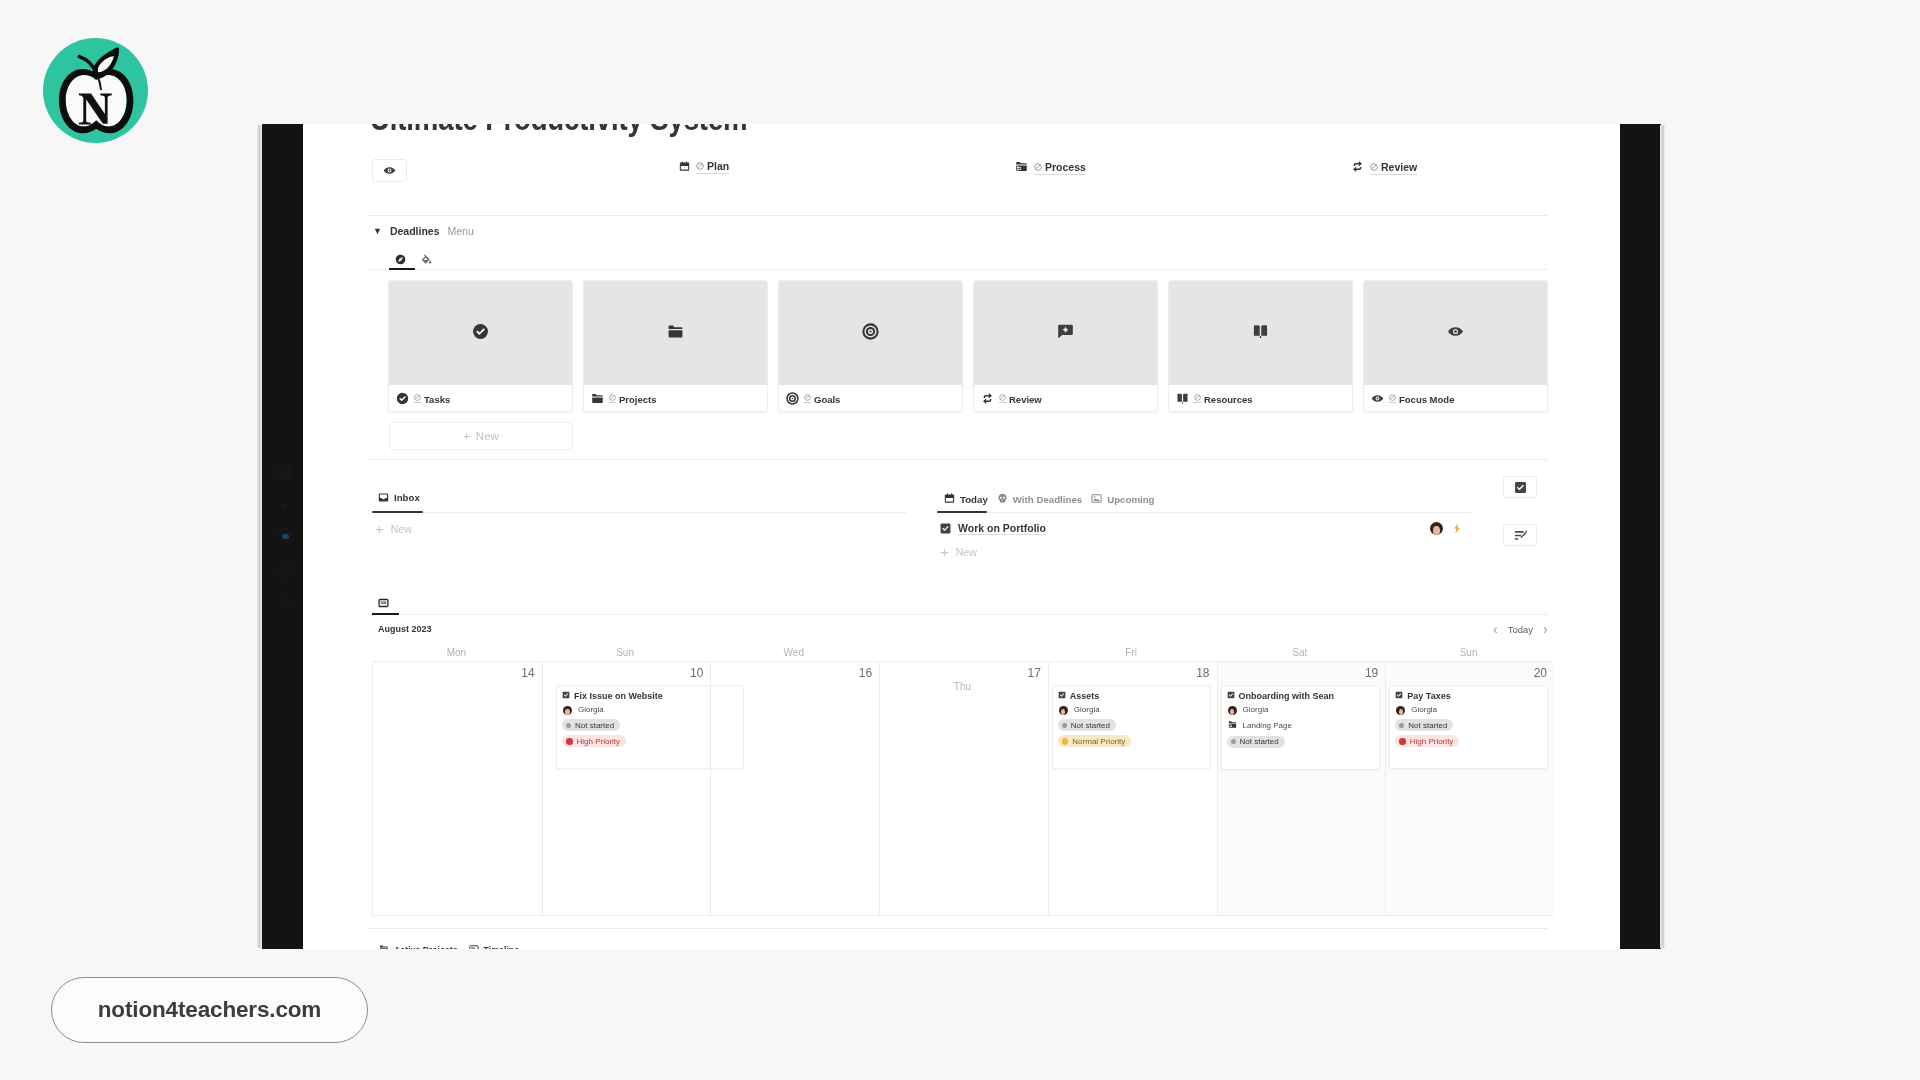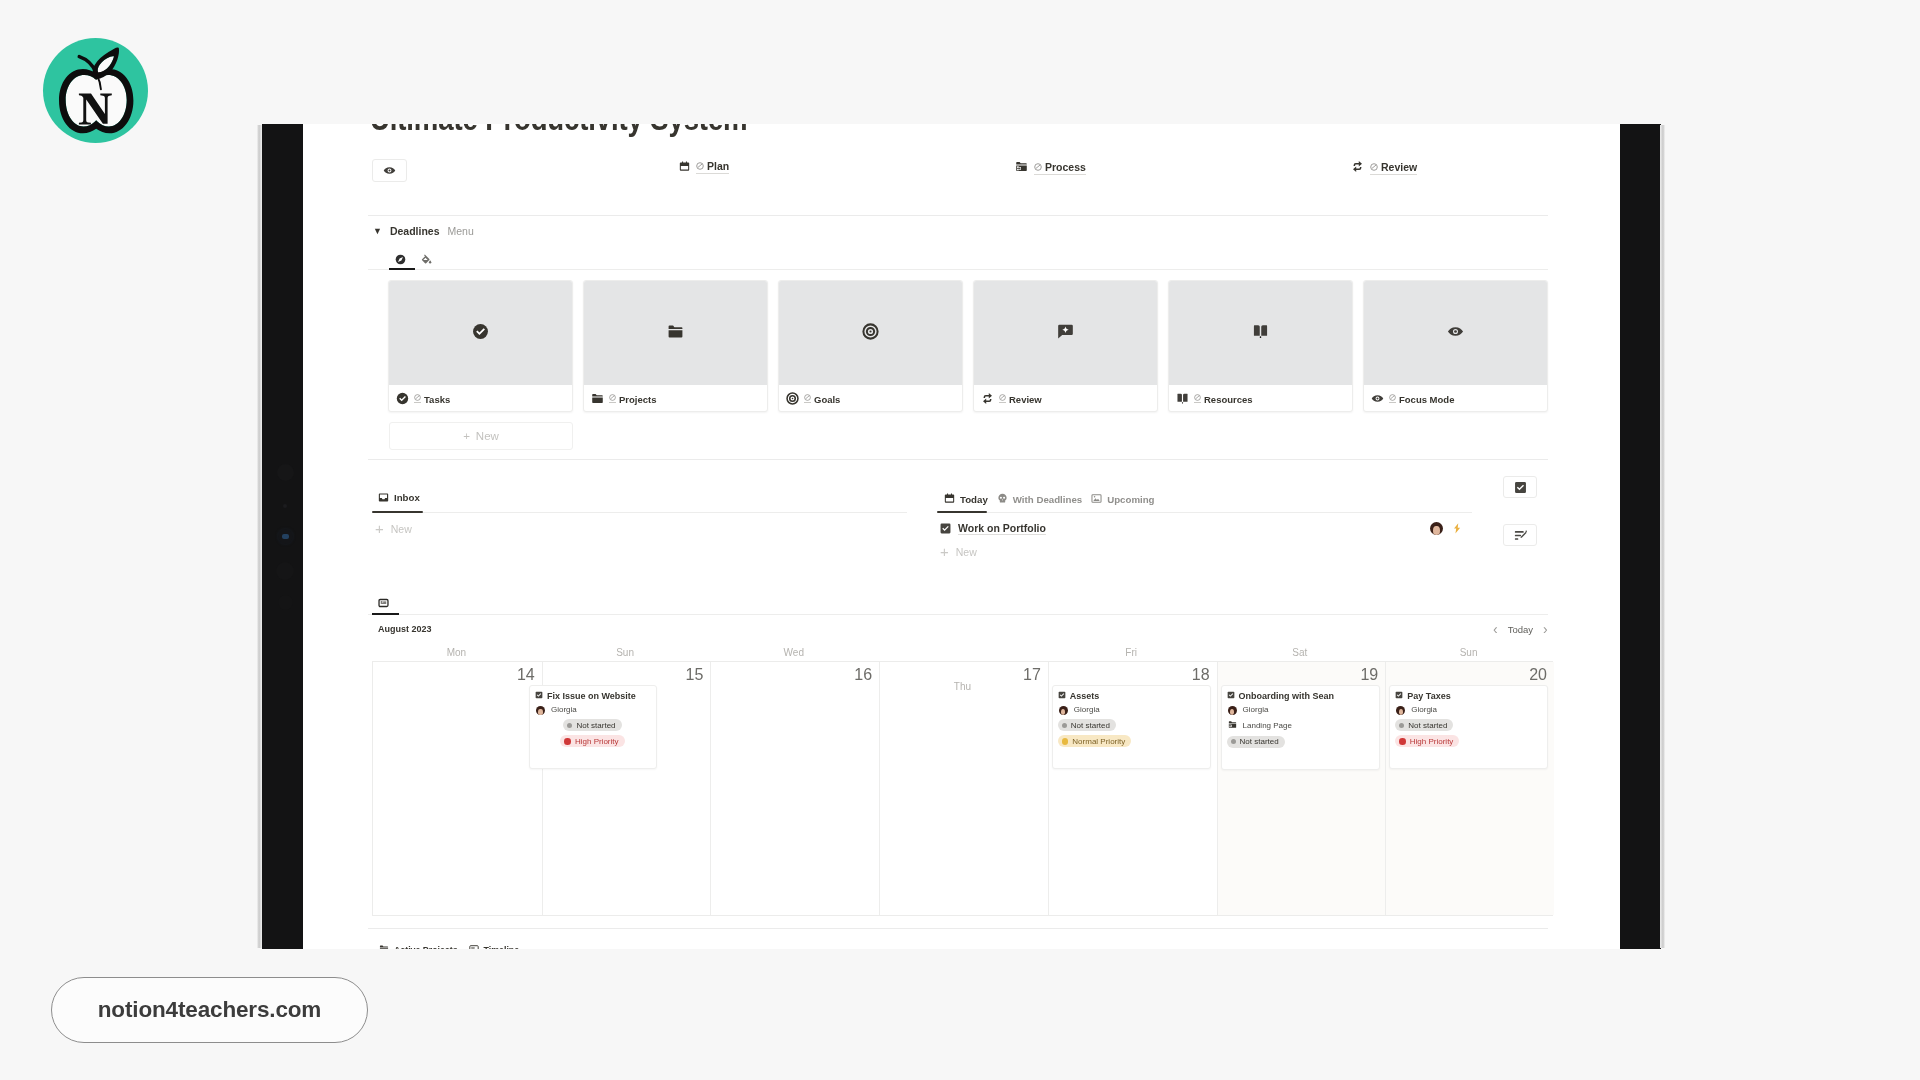--- a/index.html
+++ b/index.html
@@ -93,21 +93,21 @@
              display:flex; align-items:center; justify-content:center;}
 
   
   .calhdr { position:absolute; font-size:9px; font-weight:700; }
   .caltoday { position:absolute; display:flex; align-items:center; gap:10px; font-size:9.5px; color:#5f5e5a;}
   .caltoday > span:first-child, .caltoday > span:last-child { font-size:14px; color:#9b9a97; line-height:0.8;}
   .calgrid { position:absolute; }
   .dowrow { position:absolute; display:flex; }
   .dow { font-size:10px; color:#b5b3af; text-align:center; }
   .daycol { position:absolute; top:0; border-left:1px solid #ededec; height:100%;}
-  .daynum { position:absolute; right:7px; top:4px; font-size:16px; color:#6d6c68; }
+  .daynum { position:absolute; right:7px; top:4px; font-size:12px; color:#6d6c68; }
   .evt { position:absolute; border:1px solid #eeeeed; border-radius:3px; background:#fff; box-shadow:0 1px 2px rgba(15,15,15,0.04);
          padding:5px 6px 21px 5px; }
   .evt .t { display:flex; align-items:center; gap:4px; font-size:9px; font-weight:700; margin-bottom:0px; color:#37352f;}
   .evt .p { display:flex; align-items:center; gap:6px; font-size:8px; color:#4b4a46; margin-top:5px; padding-left:1px; line-height:1.1;}
   .chip { display:inline-flex; align-items:center; gap:4px; border-radius:8px; padding:1.5px 6px 1.5px 4px; font-size:8px; line-height:1.15;}
   .dotc { width:5.5px; height:5.5px; border-radius:50%; display:inline-block;}
 
   .nlink { display:inline-block; margin-right:3px; vertical-align:-0.5px; border-bottom:1px solid #c9c8c5; line-height:0; padding-bottom:1px;}
   .nlink svg { display:block; width:7px; height:7px;}
   .topnav-item .nlink { border-bottom:none; margin-right:3px; vertical-align:-1px;}
@@ -458,23 +458,23 @@
               <div class="dow" style="width: 168.714px; margin-top: 34px;">Thu</div>
               <div class="dow" style="width: 168.714px;">Fri</div>
               <div class="dow" style="width: 168.714px;">Sat</div>
               <div class="dow" style="width: 168.714px;">Sun</div>
             </div>
             <div style="position: absolute; left: 0px; top: 14px; width: 1181px; height: 255px; border-width: 1px; border-style: solid; border-color: rgb(236, 236, 235);">
               <div class="daycol" style="left: 0px; width: 168.714px; border-left: none;">
                 <div class="daynum">14</div>
               </div>
               <div class="daycol" style="left: 168.714px; width: 168.714px;">
-                <div class="daynum">15</div>
-              </div>
-              <div class="evt" style="left: 156px; top: 23px; width: 128px; text-align: center;">
+                <div class="daynum">10</div>
+              </div>
+              <div class="evt" style="left: 183px; top: 23px; width: 188px;">
                 <div class="t">
                   <span><svg width="8" height="8" viewBox="0 0 16 16">
                       <rect x="1.3" y="1.3" width="13.4" height="13.4" rx="1.6" fill="#46443f"></rect>
                       <path fill="#fff" d="M6.7 11.4L3.5 8.2l1.2-1.2 2 2 4.4-4.4 1.2 1.2z"></path>
                     </svg></span>
                   <span>Fix Issue on Website</span>
                 </div>
                 <div class="p"><span class="pavatar"></span>Giorgia</div>
                 <div style="margin-top:4px;line-height:0"><span class="chip" style="background:#e3e2e0;color:#37352f"><span class="dotc" style="background:#9b9a97;width:5px;height:5px"></span>Not started</span></div>
                 <div style="margin-top:4px;line-height:0"><span class="chip" style="background:#fbe4e4;color:#b93a3a"><span class="dotc" style="background:#d03838;width:6.5px;height:6.5px"></span>High Priority</span></div>

